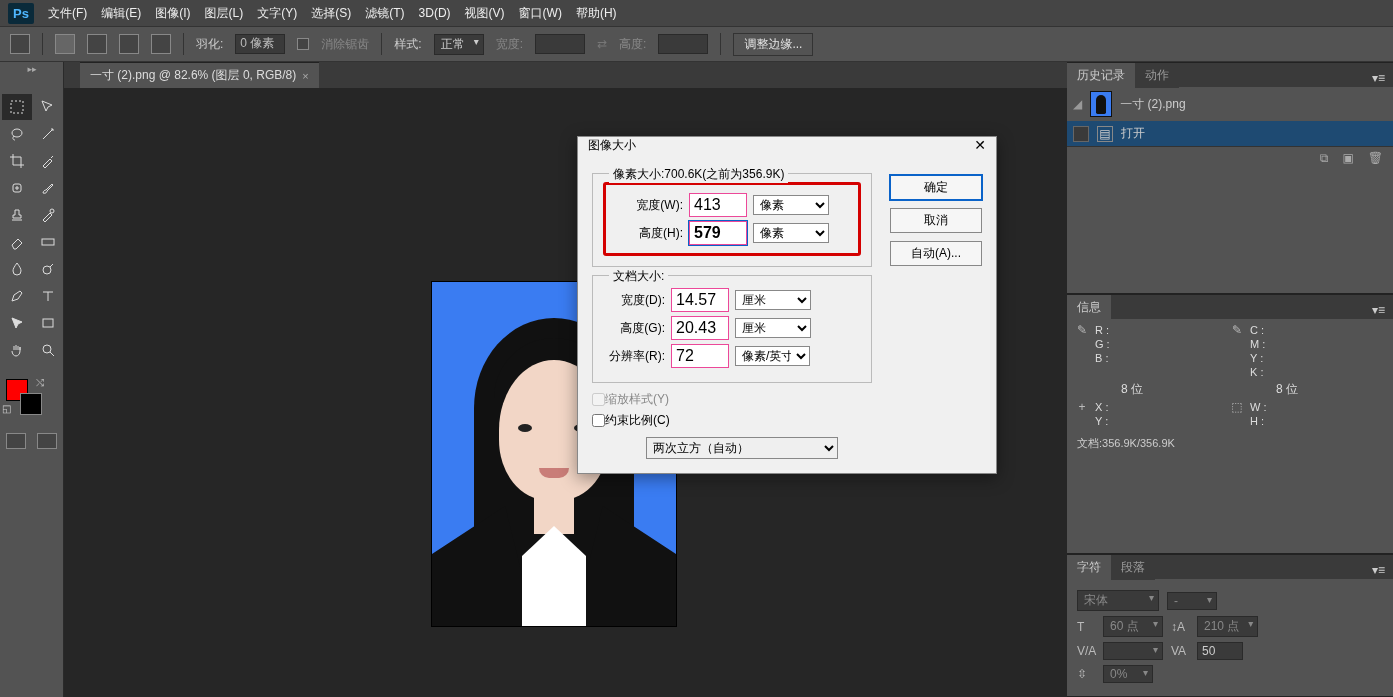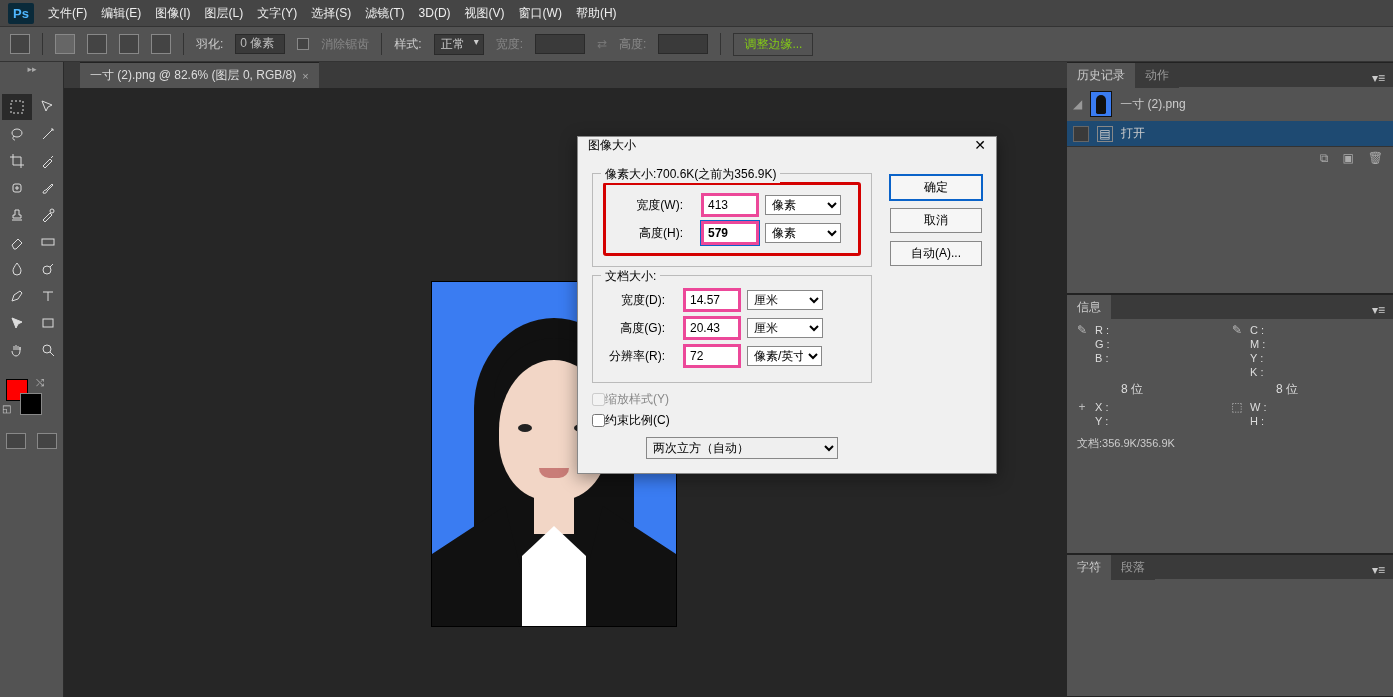--- a/index.html
+++ b/index.html
@@ -12,21 +12,21 @@
 
 
 .options { background:#535353; height:36px; border-top:1px solid #333; border-bottom:1px solid #333; display:flex; align-items:center; padding-left:10px; gap:12px; color:#ccc; }
 .opt-icon { width:20px; height:20px; border:1px solid #888; background:#444; }
 .opt-sep { width:1px; height:22px; background:#333; }
 .opt-label {}
 .opt-input { width:50px; height:20px; background:#3a3a3a; border:1px solid #2a2a2a; color:#bbb; padding:0 4px; }
 .opt-chk { width:12px; height:12px; border:1px solid #888; display:inline-block; background:#444; }
 .opt-sel { background:#3a3a3a; border:1px solid #2a2a2a; color:#ccc; padding:1px 18px 1px 6px; position:relative; }
 .opt-sel::after { content:"▾"; position:absolute; right:4px; top:1px; font-size:10px; }
-.opt-btn { background:#535353; border:1px solid #333; padding:2px 10px; color:#84cc16; }
+.opt-btn { background:#535353; border:1px solid #333; padding:2px 10px; color:#e5e5e5; }
 
 
 .doc-tabs { background:#3a3a3a; height:26px; display:flex; align-items:flex-end; padding-left:80px; }
 .doc-tab { background:#535353; padding:4px 10px; color:#ddd; font-size:12px; border-top:1px solid #222; display:flex; align-items:center; gap:6px; }
 .doc-tab .x { color:#aaa; font-size:11px; }
 
 
 .toolbox { position:absolute; left:0; top:62px; width:64px; bottom:0; background:#535353; border-right:1px solid #2a2a2a; padding-top:30px; }
 .tool-dbl { position:absolute; left:2px; top:2px; width:60px; height:12px; display:flex; justify-content:center; color:#aaa; font-size:9px; }
 .tool-grid { display:grid; grid-template-columns:30px 30px; grid-auto-rows:26px; gap:1px; padding:2px; }
@@ -59,24 +59,24 @@
 
 .dialog { position:absolute; left:577px; top:136px; width:420px; background:#f0f0f0; border:1px solid #888; box-shadow:0 4px 16px rgba(0,0,0,.4); color:#000; }
 .dlg-title { height:28px; display:flex; justify-content:space-between; padding:0 10px; font-size:13px; }
 .dlg-close { font-size:14px; cursor:default; }
 .dlg-body { display:flex; padding:8px 14px 14px; gap:18px; }
 .dlg-left { flex:1; }
 .dlg-right { width:92px; display:flex; flex-direction:column; gap:8px; padding-top:2px; }
 .dlg-btn { border:1px solid #888; background:#f6f6f6; padding:3px 0; text-align:center; font-size:12px; }
 .dlg-btn.primary { border:1px solid #0a63c9; outline:1px solid #0a63c9; }
 .fieldset { border:1px solid #bbb; padding:8px 10px 10px; margin-bottom:8px; position:relative; }
-.fs-legend { position:absolute; top:-8px; left:8px; background:#f0f0f0; padding:0 4px; font-size:12px; }
+.fs-legend { position:absolute; top:-8px; left:16px; background:#f0f0f0; padding:0 4px; font-size:12px; }
 .row { display:flex; align-items:center; gap:6px; margin:4px 0; }
 .row label { width:62px; text-align:right; }
-.row input[type=text] { width:58px; border:3px solid #ec4899; padding:2px 4px; font-size:12px;margin-left:12px; }
+.row input[type=text] { width:58px; border:1px solid #ec4899; padding:2px 4px; font-size:16px; }
 .row select { width:76px; border:1px solid #888; background:#fff; font-size:12px; padding:1px 2px; }
 .redbox { border:3px solid #d40000; padding:4px 15px; border-radius:3px; }
 .chk-row { display:flex; align-items:center; margin:4px 0; }
 .chk-row input { width:13px; height:13px; }
 .resample-sel { width:192px; margin:4px 0 0 54px; border:1px solid #888; font-size:12px; padding:2px; }
 
 
 .rightcol { position:absolute; right:0; top:62px; width:326px; bottom:0; background:#535353; display:flex; flex-direction:column; }
 .pnl { border-top:1px solid #222; border-bottom:1px solid #222; background:#535353; }
 .pnl-tabs { height:24px; display:flex; background:#3a3a3a; align-items:flex-end; }
@@ -425,15 +425,37 @@
     </div>
     <div class="info-note">文档:356.9K/356.9K</div>
   </div>
 
   <div class="pnl" style="flex:1">
     <div class="pnl-tabs">
       <div class="pnl-tab active">字符</div>
       <div class="pnl-tab inactive">段落</div>
       <div class="pnl-menu">▾≡</div>
     </div>
+    <div class="char-body">
+      <div class="char-row">
+        <span class="char-sel" style="min-width:82px">宋体</span>
+        <span class="char-sel" style="min-width:50px">-</span>
+      </div>
+      <div class="char-row">
+        <span class="char-ic">T</span>
+        <span class="char-sel">60 点</span>
+        <span class="char-ic">↕A</span>
+        <span class="char-sel">210 点</span>
+      </div>
+      <div class="char-row">
+        <span class="char-ic">V/A</span>
+        <span class="char-sel" style="min-width:60px">&nbsp;</span>
+        <span class="char-ic">VA</span>
+        <input class="char-inp" value="50" style="">
+      </div>
+      <div class="char-row">
+        <span class="char-ic">⇳</span>
+        <span class="char-sel" style="min-width:50px">0%</span>
+      </div>
+    </div>
   </div>
 
 </div>
 
 </body></html>

